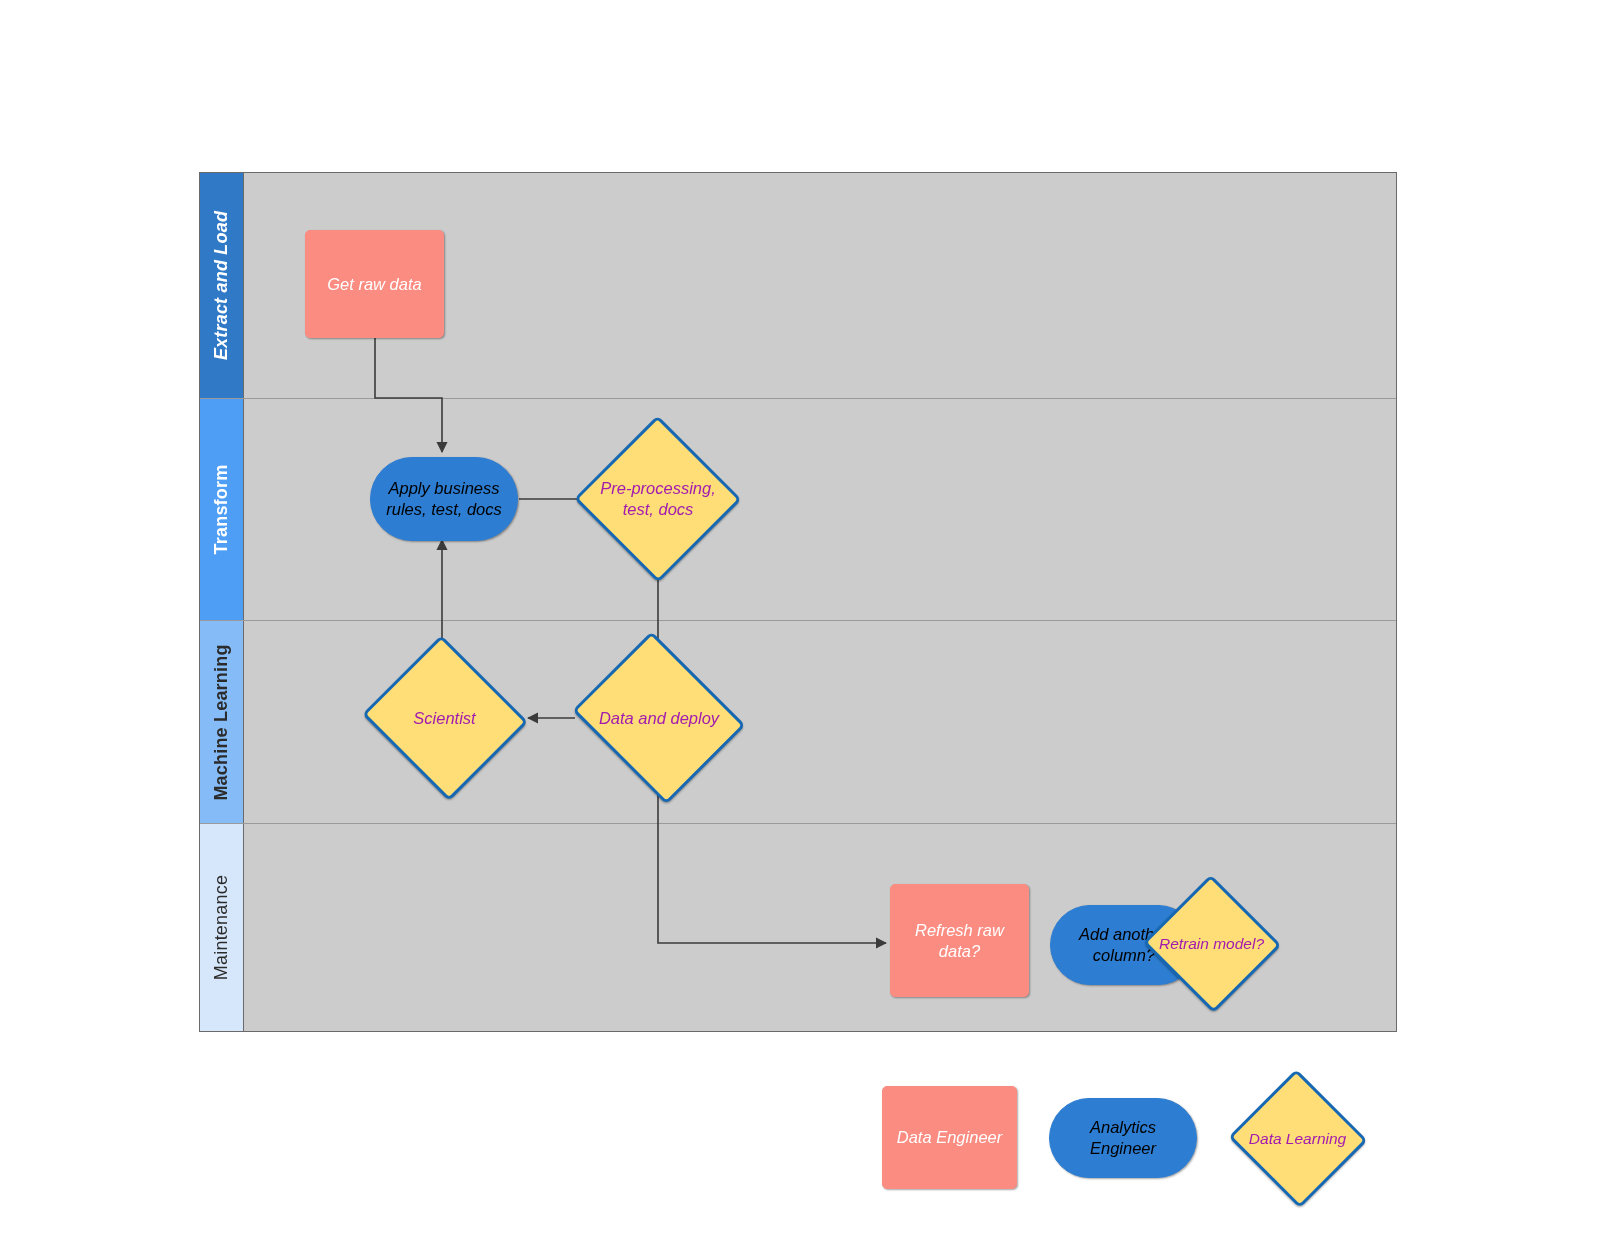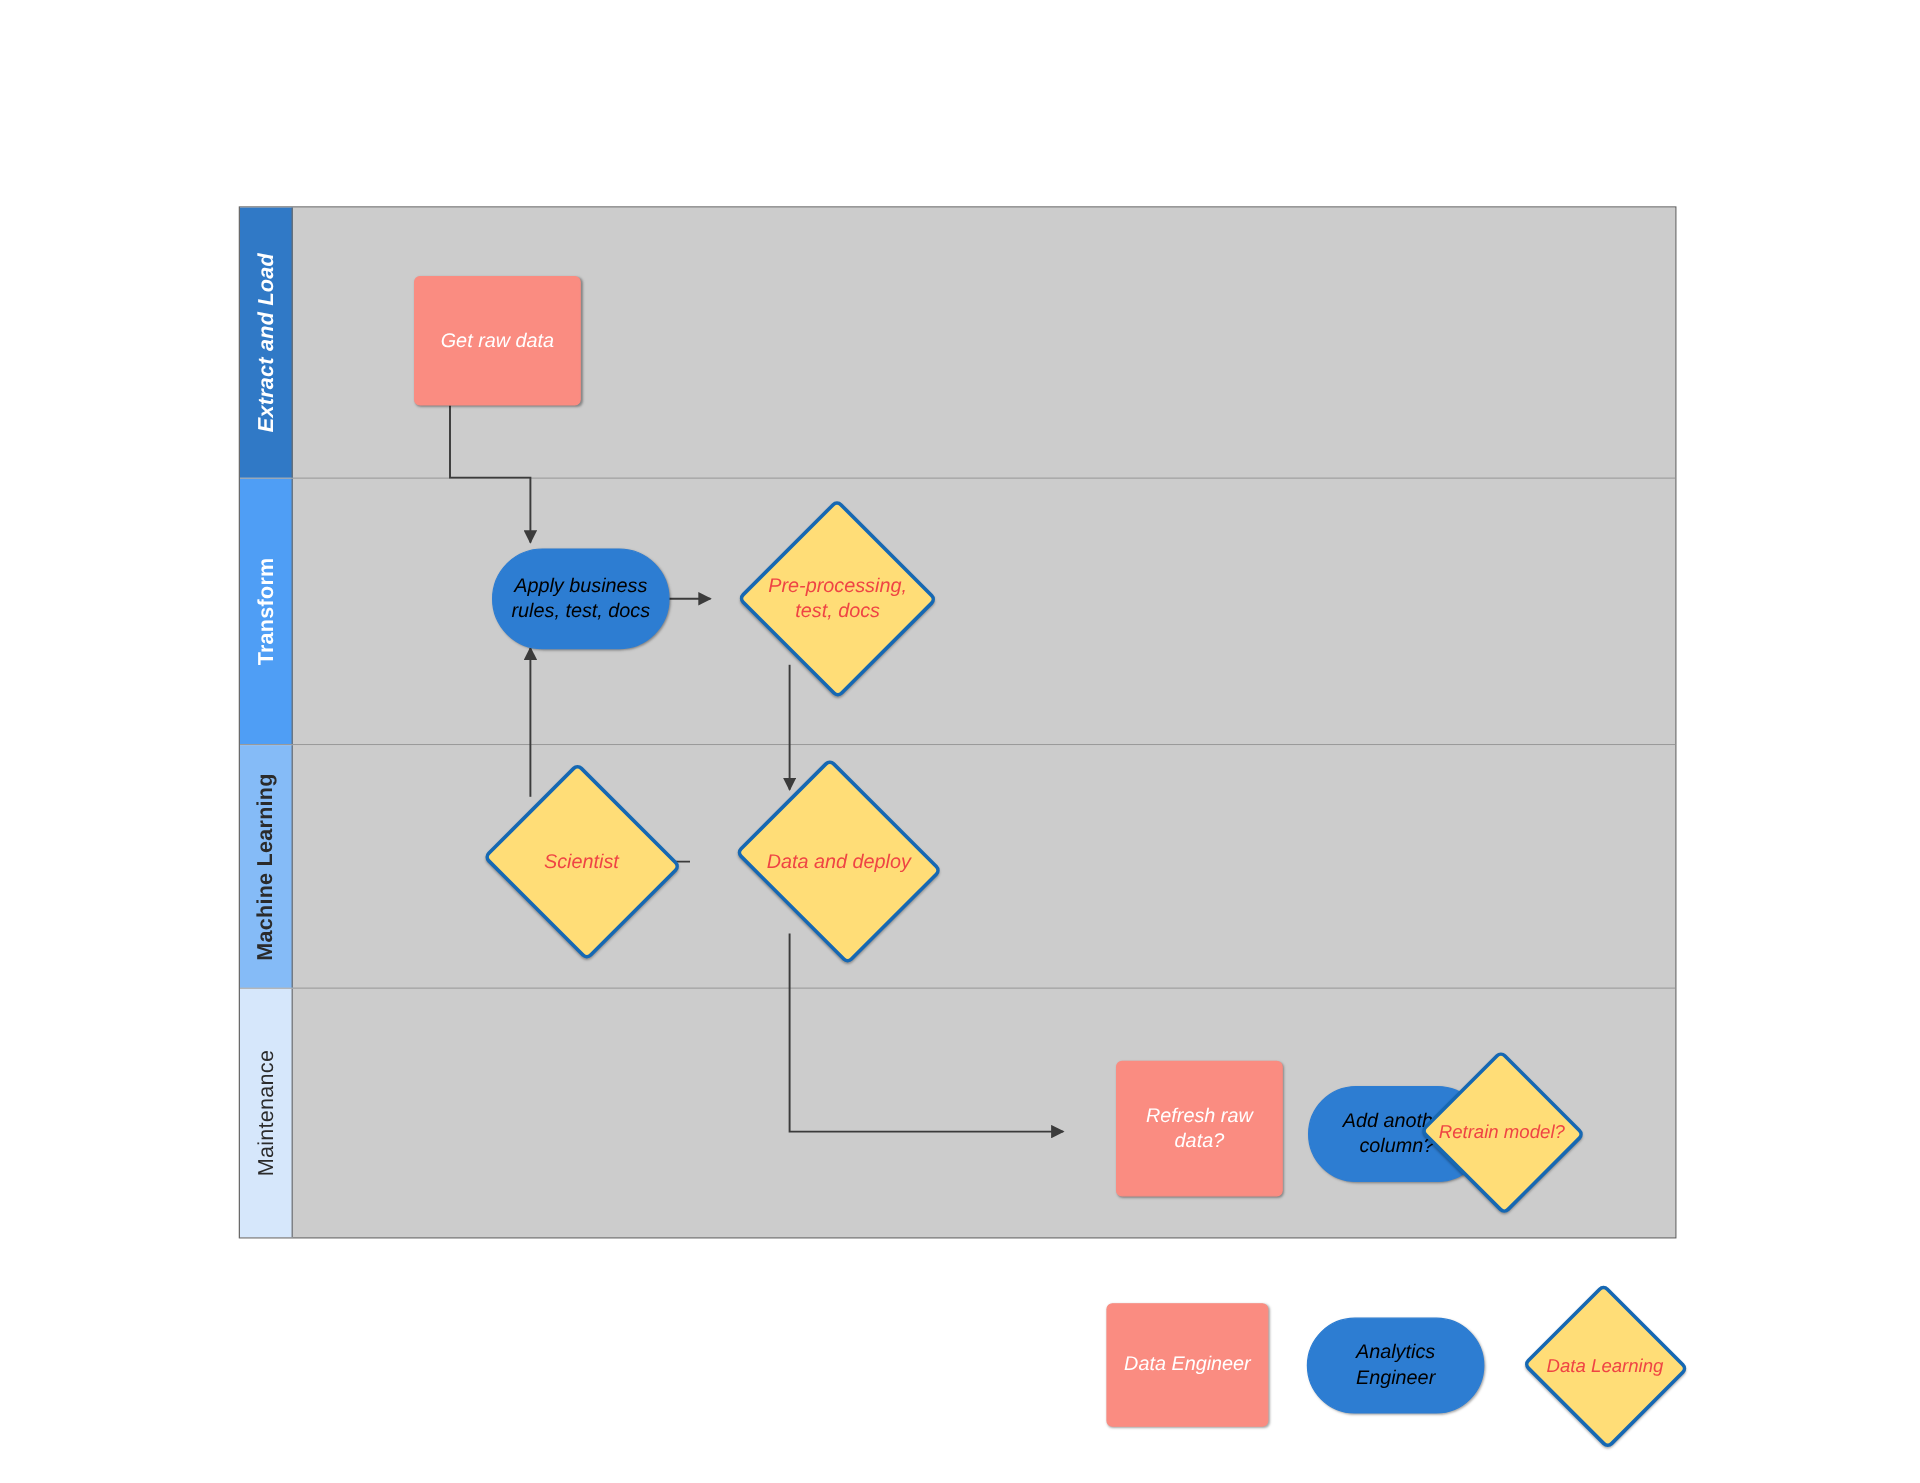--- a/index.html
+++ b/index.html
@@ -60,41 +60,40 @@
     position: absolute;
     box-sizing: border-box;
     display: flex;
     align-items: center;
     justify-content: center;
     text-align: center;
     font-style: italic;
     font-size: 16.5px;
     line-height: 1.25;
     z-index: 5;
-    margin-left: 40px;
   }
   .node .lbl { display: block; padding: 0 6px; }
 
   .shape-rect {
     background: #fa8c81;
     border: 1px solid #fa8c81;
     border-radius: 5px;
     color: #ffffff;
     box-shadow: 1px 1px 2px rgba(0,0,0,0.35);
   }
   .shape-round {
     background: #2d7dd2;
     border: 1px solid #2d7dd2;
     border-radius: 999px;
     color: #000000;
     box-shadow: 1px 1px 2px rgba(0,0,0,0.35);
   }
   .shape-diamond {
     background: transparent;
-    color: #ef4444;
+    color: #a21caf;
     font-style: italic;
   }
   .shape-diamond .dia-bg {
     position: absolute;
     left: 50%;
     top: 50%;
     width: 70.7%;
     height: 70.7%;
     transform: translate(-50%,-50%) rotate(45deg);
     background: #ffdd77;

